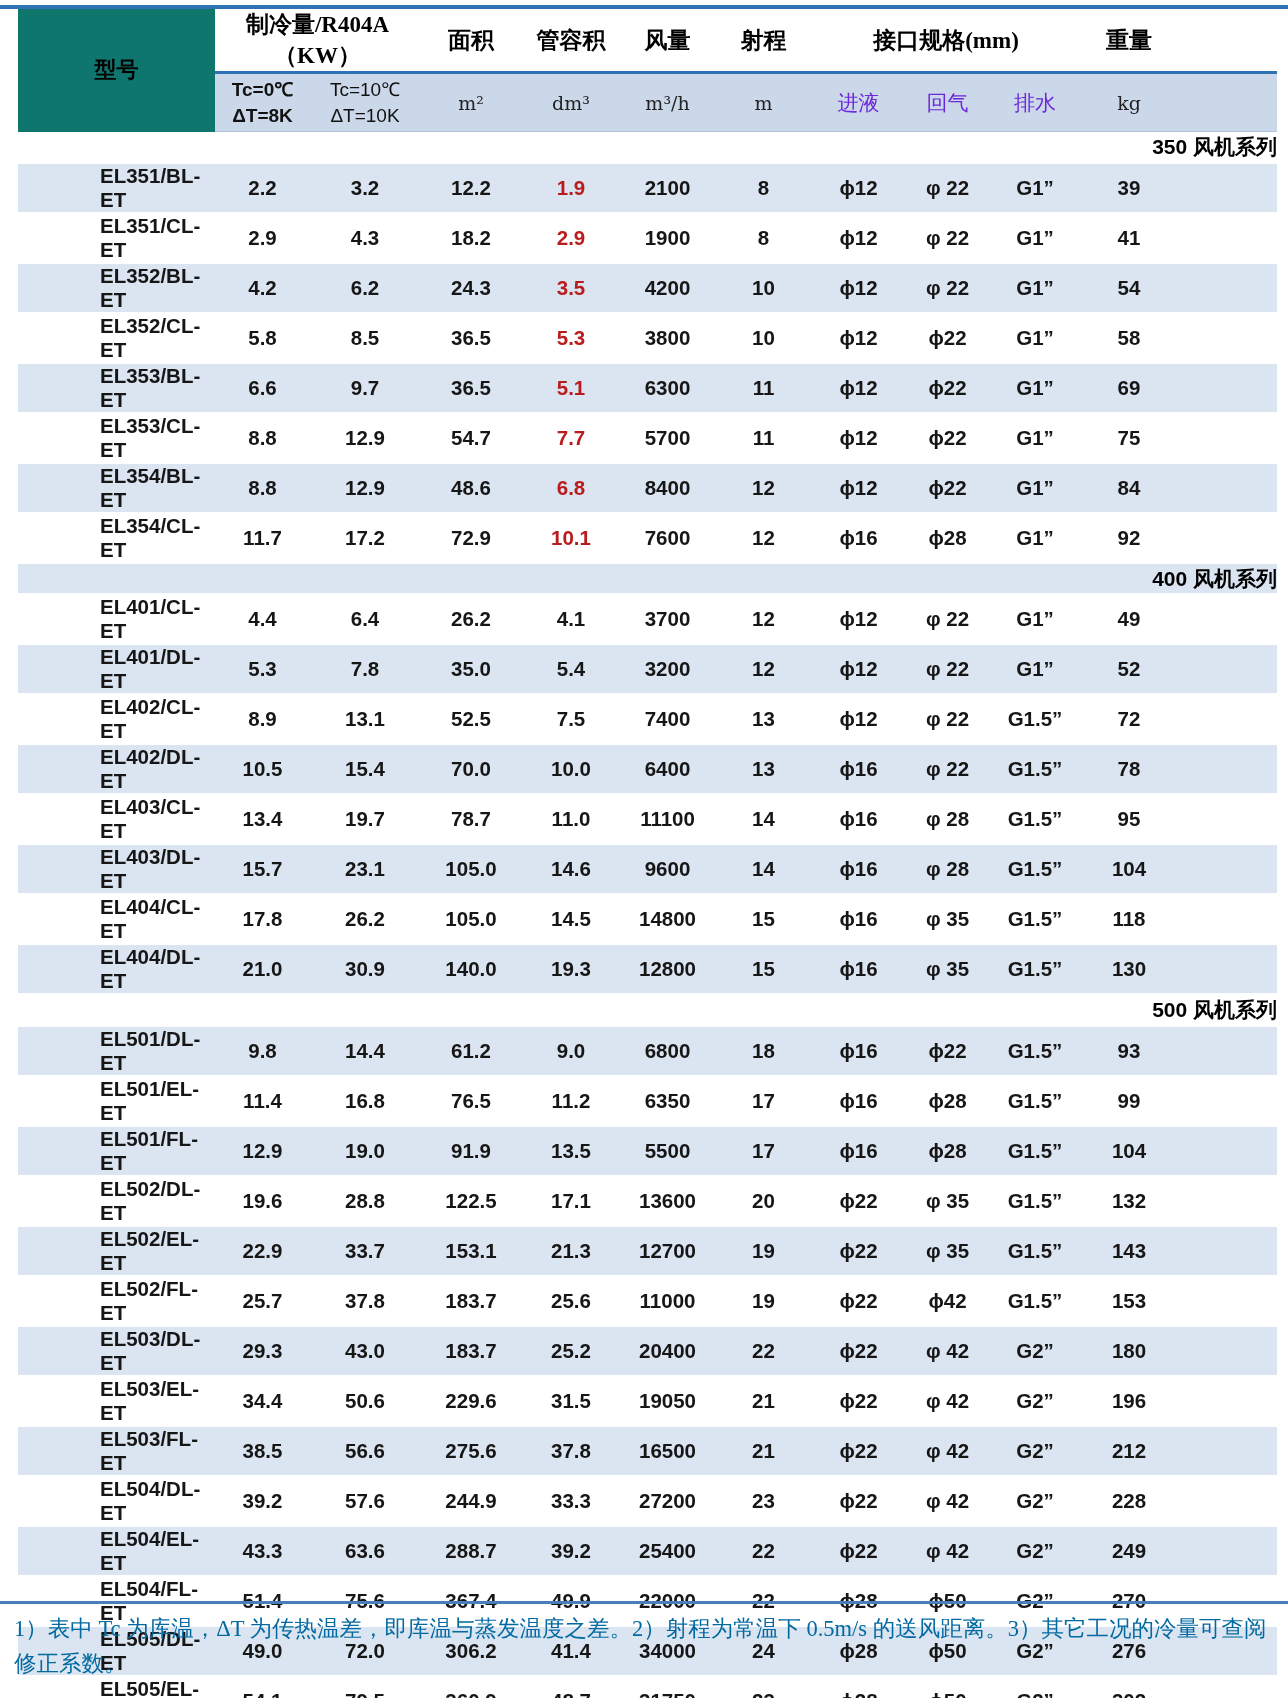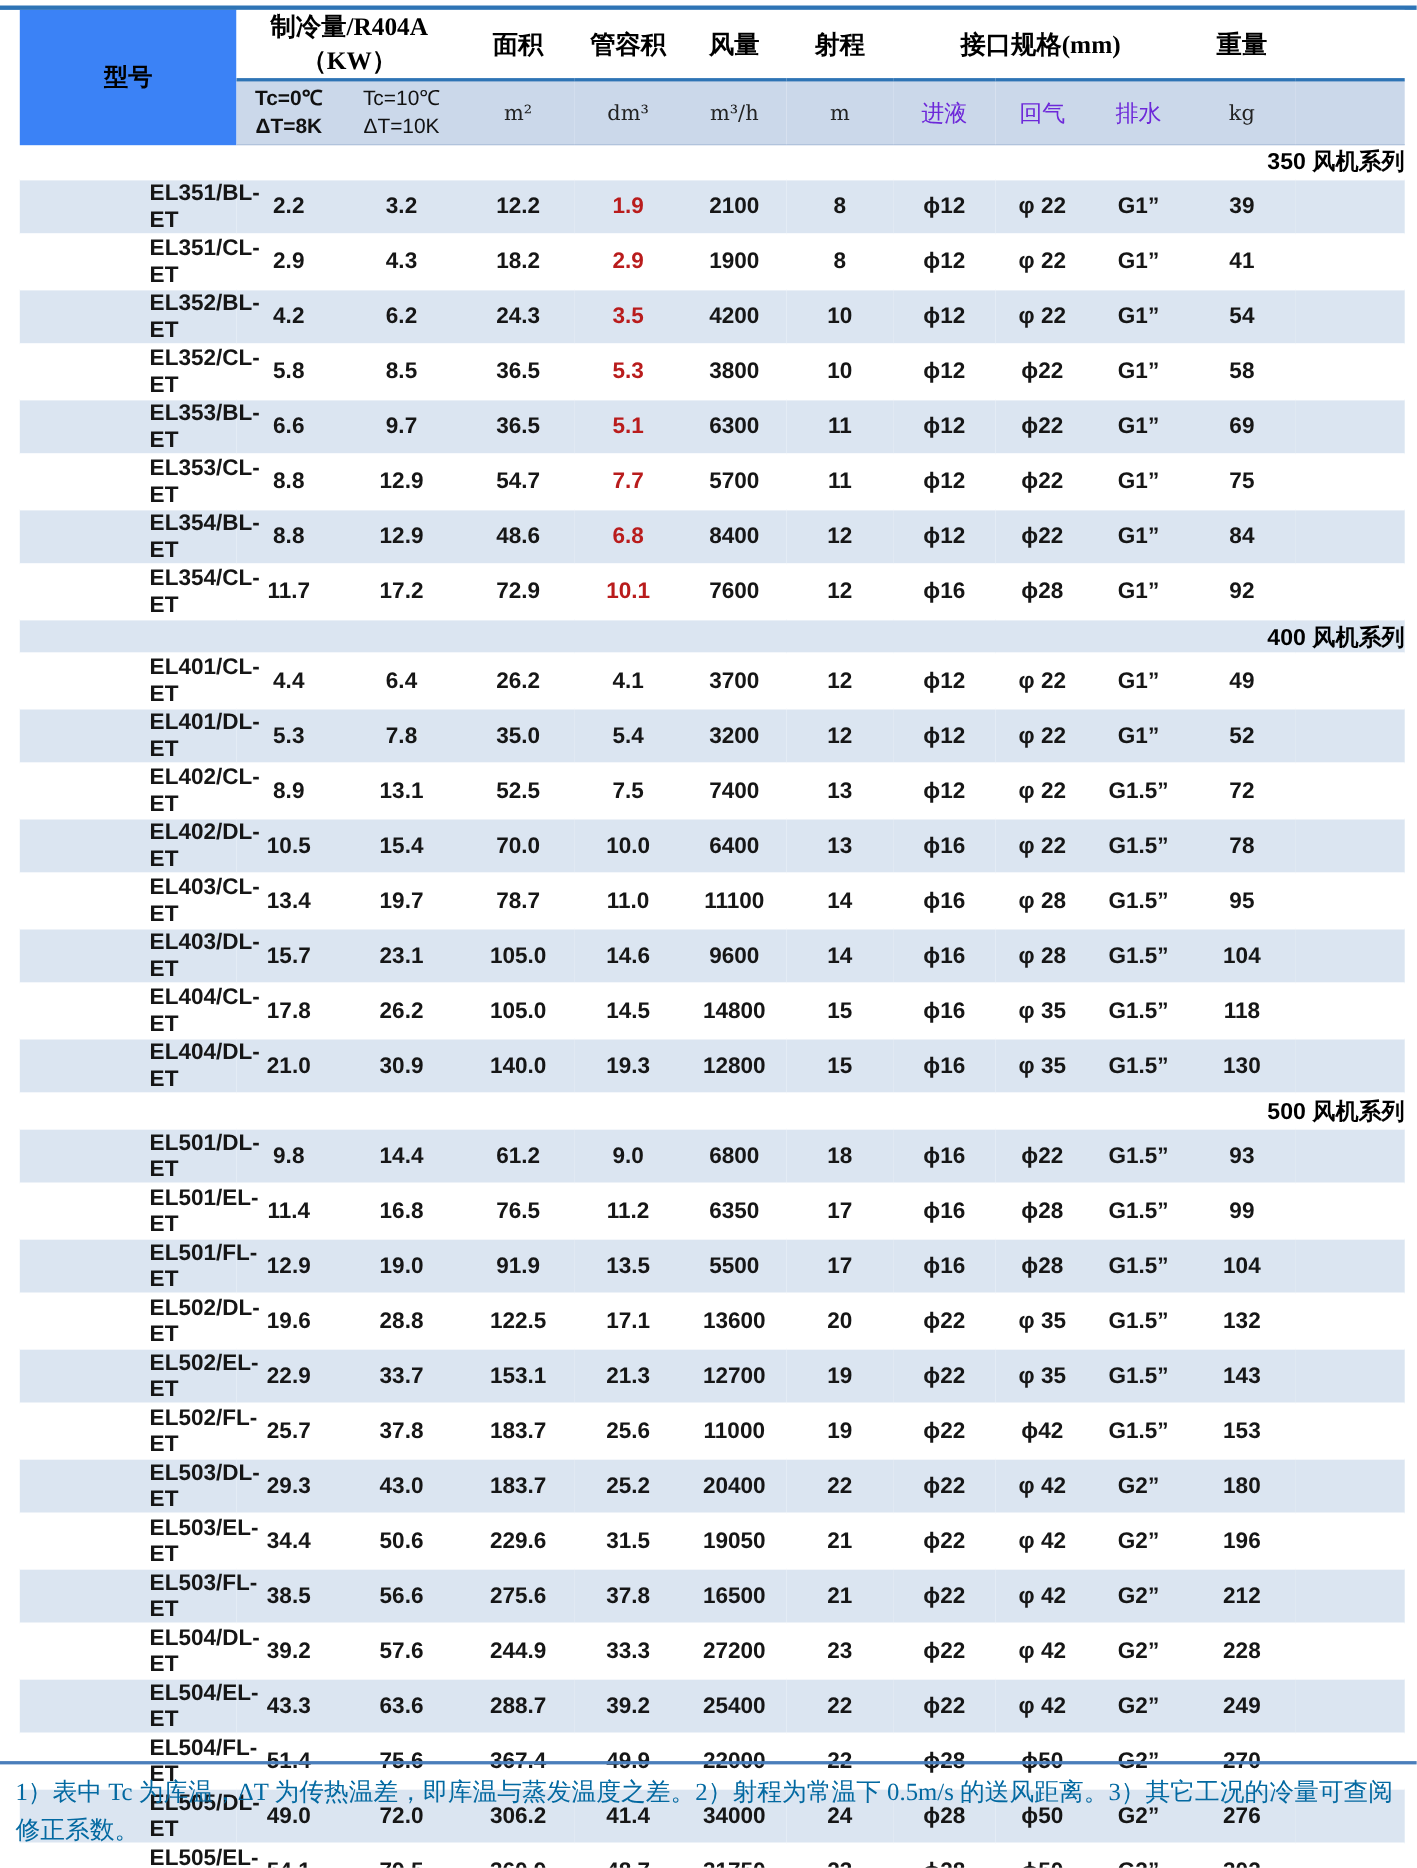--- a/index.html
+++ b/index.html
@@ -13,39 +13,39 @@
     position:absolute; left:18px; top:9px;
     border-collapse:collapse; table-layout:fixed;
     width:1259px;
   }
   thead th { padding:0; font-weight:normal; }
   .h1 th {
     height:40px; background:#ffffff; vertical-align:middle; text-align:center;
     font-family:"Liberation Serif", serif; font-weight:bold; font-size:23px; color:#000;
   }
   th.model-head {
-    background:#3b82f6; font-family:"Liberation Serif", serif;
+    background:#0f766e; font-family:"Liberation Serif", serif;
     font-weight:bold; font-size:22px; vertical-align:middle; text-align:center;
   }
   .band th {
     height:57px; background:#cbd8ea; vertical-align:middle; text-align:center;
     border-top:3px solid #2e74b5; border-bottom:1px solid #aec1db;
   }
   .tc { font-size:19px; line-height:1.35; }
   .tc .l1, .tc .l2 { display:block; }
   .tc.bold { font-weight:bold; }
   .unit { font-family:"DejaVu Serif","Liberation Serif",serif; font-size:19px; color:#222; }
   .cnband { font-family:"Liberation Serif", serif; font-size:21px; color:#6d28d9; }
   tbody td {
     height:29.7px; padding:0; text-align:center; vertical-align:middle;
     border-bottom:2px solid #ffffff;
     font-size:20.5px; font-weight:600; color:#161616;
   }
   tr.stripe td { background:#dbe5f1; }
-  td.cell-model { text-align:left; padding-left:118px; font-weight:700; font-size:20.5px; }
+  td.cell-model { text-align:left; padding-left:82px; font-weight:700; font-size:20.5px; }
   td.series-title { text-align:right; padding-left:5px; font-weight:700; font-size:21px; color:#000; }
   td.blue { color:#b91c1c; }
   .foot-rule { position:absolute; top:1601px; left:0; width:1288px; height:3px; background:#4a7ebb; }
   .footnote {
     position:absolute; top:1612px; left:14px; width:1262px;
     font-family:"Liberation Serif", serif; font-size:22.5px; line-height:1.55; color:#0369a1;
   }
 </style>
 </head>
 <body>

